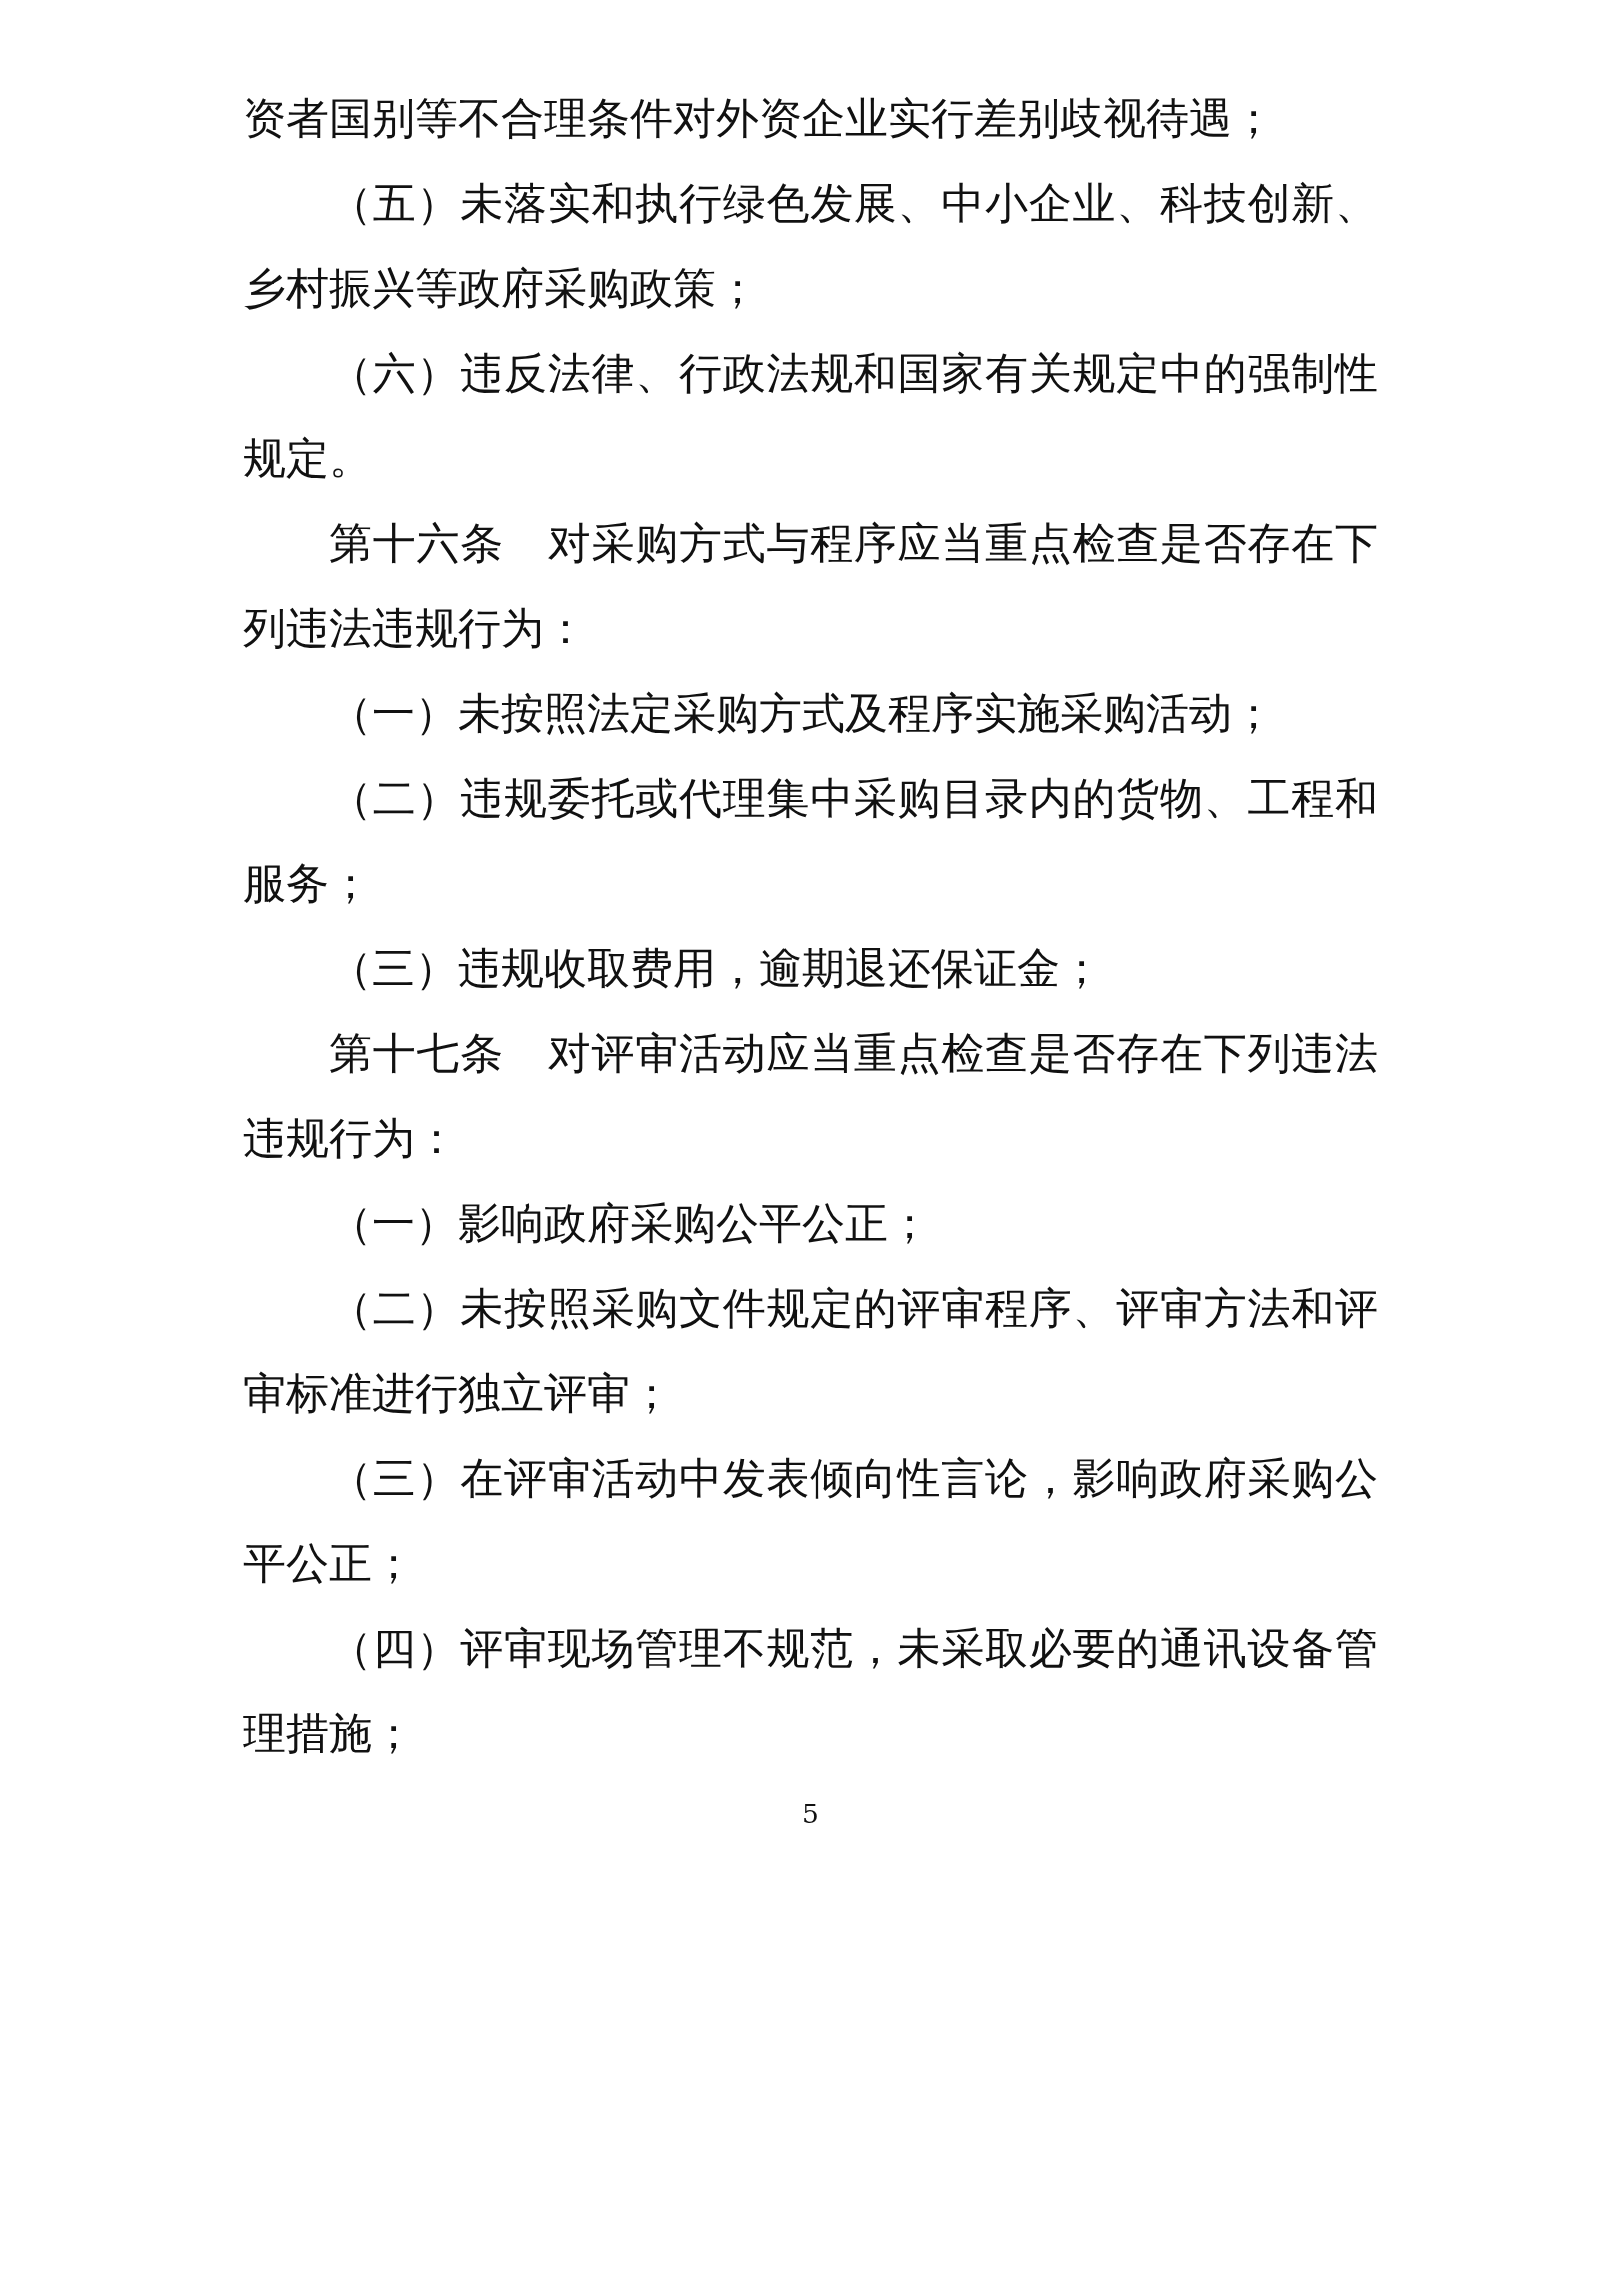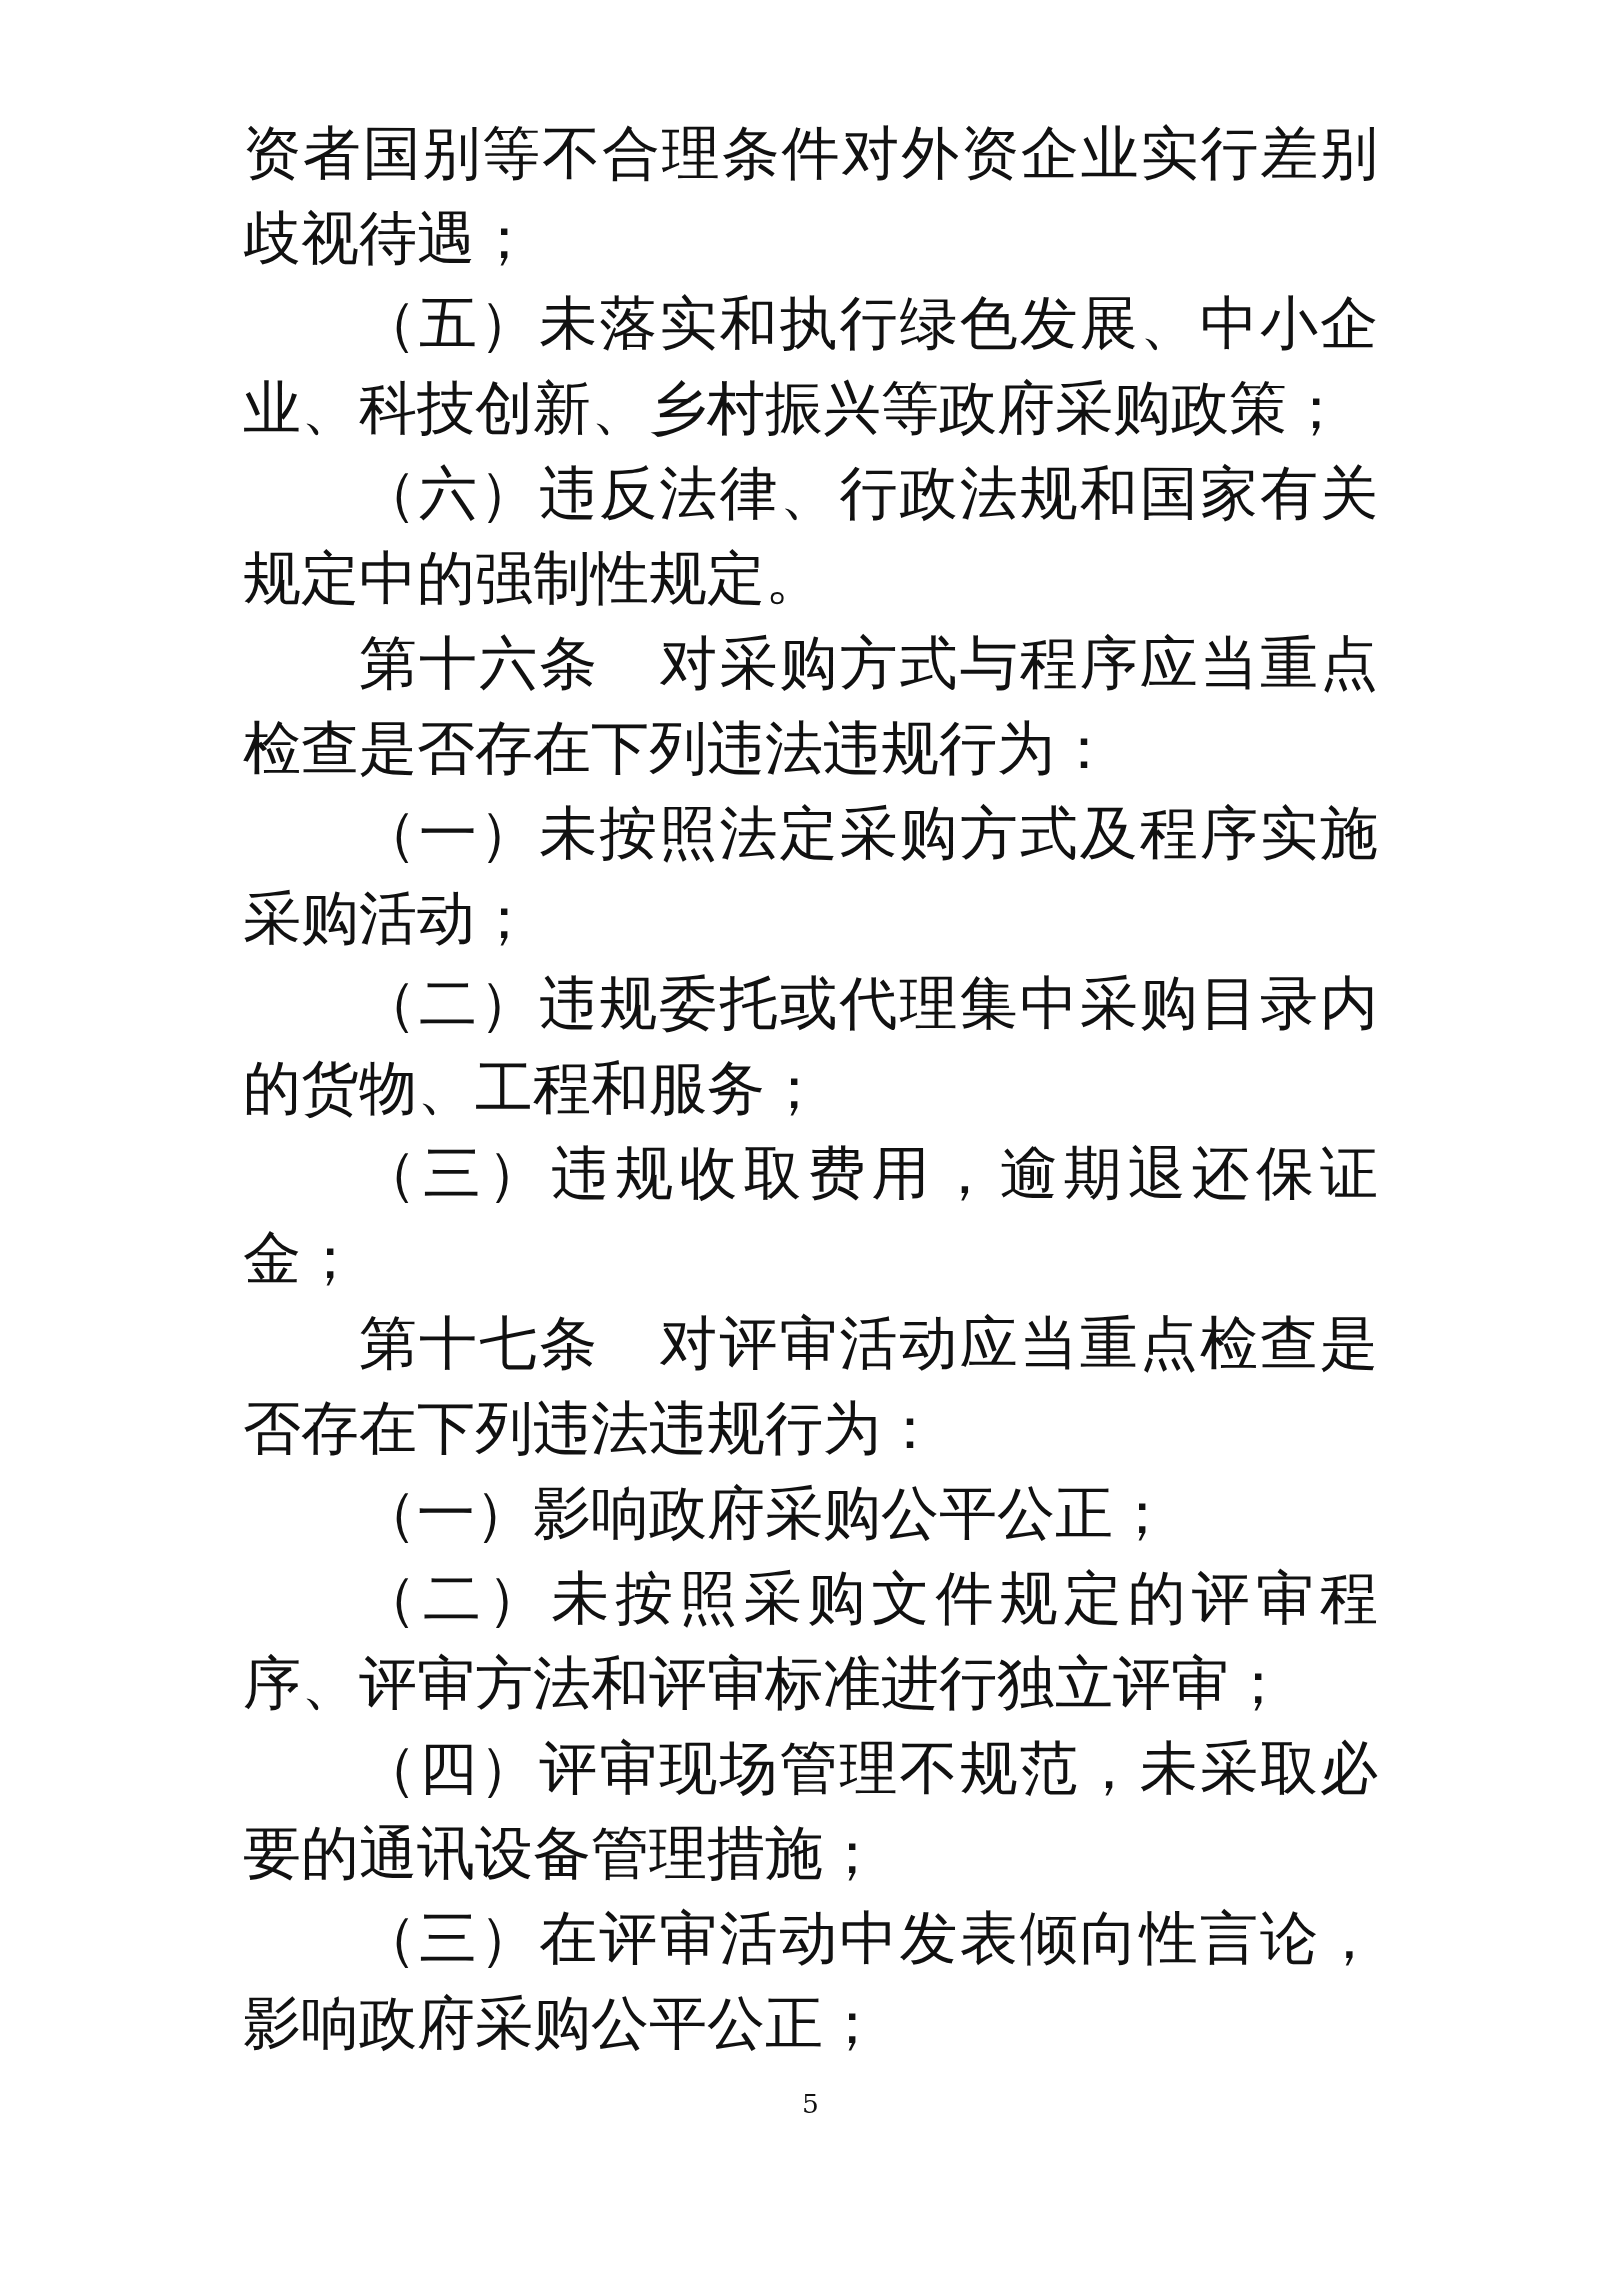--- a/index.html
+++ b/index.html
@@ -11,23 +11,23 @@
     position: relative;
     width: 1621px;
     height: 2293px;
     margin: 0 auto;
     background: #ffffff;
     overflow: hidden;
   }
   .content {
     width: 1135px;            
     margin: 0 auto;
-    padding-top: 111px;
+    padding-top: 76px;
     font-family: "DejaVu Serif", "Liberation Serif", serif;
-    font-size: 58px;
+    font-size: 43px;
     line-height: 85px;
     color: #111111;
     text-align: justify;
   }
   .content p {
     margin: 0;
     padding: 0;
   }
   .content p.indent {
     text-indent: 2em;
@@ -51,20 +51,20 @@
   <p>资者国别等不合理条件对外资企业实行差别歧视待遇；</p>
       <p class="indent">（五）未落实和执行绿色发展、中小企业、科技创新、乡村振兴等政府采购政策；</p>
       <p class="indent">（六）违反法律、行政法规和国家有关规定中的强制性规定。</p>
       <p class="indent">第十六条　对采购方式与程序应当重点检查是否存在下列违法违规行为：</p>
       <p class="indent">（一）未按照法定采购方式及程序实施采购活动；</p>
       <p class="indent">（二）违规委托或代理集中采购目录内的货物、工程和服务；</p>
       <p class="indent">（三）违规收取费用，逾期退还保证金；</p>
       <p class="indent">第十七条　对评审活动应当重点检查是否存在下列违法违规行为：</p>
       <p class="indent">（一）影响政府采购公平公正；</p>
       <p class="indent">（二）未按照采购文件规定的评审程序、评审方法和评审标准进行独立评审；</p>
+      <p class="indent">（三）在评审活动中发表倾向性言论，影响政府采购公平公正；</p>
       <p class="indent">（四）评审现场管理不规范，未采取必要的通讯设备管理措施；</p>
-      <p class="indent">（三）在评审活动中发表倾向性言论，影响政府采购公平公正；</p>
     </div>
   <div class="page-footer">
     <span>5</span>
   </div>
 </div>
 
 
 </body></html>

